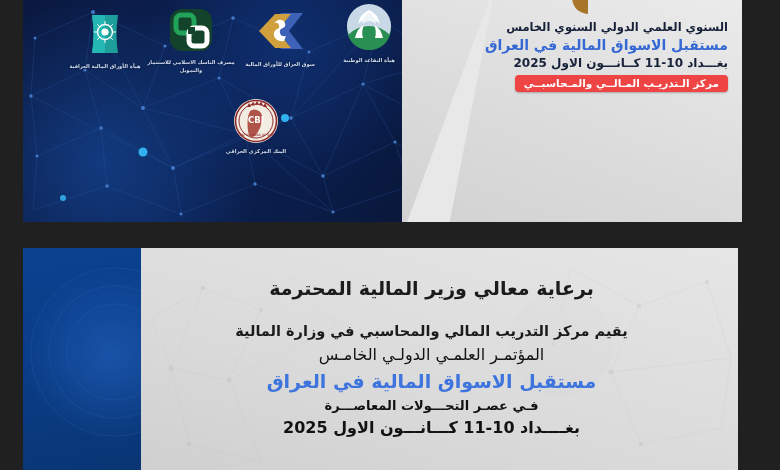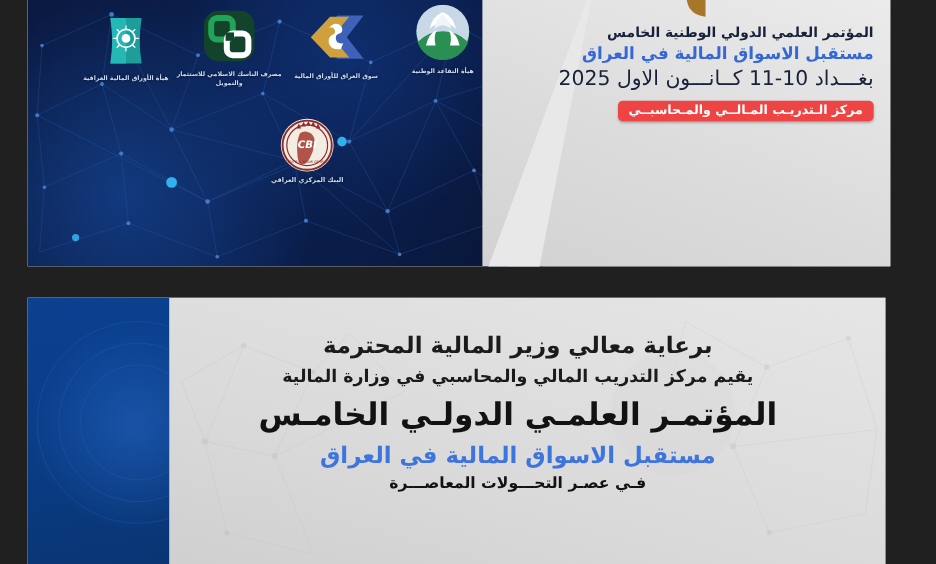--- a/index.html
+++ b/index.html
@@ -118,22 +118,22 @@
     letter-spacing: -0.1px;
   }
   .bt-l3 {
     font-size: 14px;
     font-weight: 700;
     color: #17213a;
     line-height: 1.4;
     letter-spacing: .6px;
   }
   .bt-l4 {
-    font-size: 17px;
-    font-weight: 400;
+    font-size: 12px;
+    font-weight: 700;
     color: #17213a;
     line-height: 1.5;
     letter-spacing: .2px;
   }
   .bt-pill {
     display: inline-block;
     margin-top: 3px;
     background: #ef4444;
     color: #ffffff;
     font-size: 10.5px;
@@ -193,24 +193,25 @@
     color: #1b1b1b;
     line-height: 1.5;
     letter-spacing: -0.2px;
   }
   .pt-l2 {
     font-size: 14.5px;
     font-weight: 700;
     color: #1b1b1b;
     line-height: 1.6;
     letter-spacing: -0.2px;
+    margin-top: 17px;
   }
   .pt-l3 {
-    font-size: 26px;
-    font-weight: 700;
+    font-size: 16px;
+    font-weight: 400;
     color: #121212;
     line-height: 1.55;
     letter-spacing: .3px;
   }
   .pt-l4 {
     font-size: 19px;
     font-weight: 700;
     color: #3e74dd;
     line-height: 1.5;
     letter-spacing: -0.1px;
@@ -348,21 +349,21 @@
           <path d="M10 34 q2 -10 9 -13 q-3 6 -1 13 Z" fill="#ffffff"></path>
           <path d="M38 34 q-2 -10 -9 -13 q3 6 1 13 Z" fill="#ffffff"></path>
           <path d="M24 6 q9 4 11 14 q-5 -5 -11 -5 q-6 0 -11 5 q2 -10 11 -14 Z" fill="#ffffff"></path>
           <path d="M24 8 q6 5 7 12 q-4 -3 -7 -3 q-3 0 -7 3 q1 -7 7 -12 Z" fill="#eef4f8"></path>
         </svg>
       </div>
       <div class="logo-cap">هيأة التقاعد الوطنية</div>
     </div>
 
     <div class="logo-slot" style="left:185px; top:98px; width:96px;">
-      <div class="logo-mark" style="height:46px;font-style:italic;">
+      <div class="logo-mark" style="height:46px;">
         <svg width="46" height="46" viewBox="0 0 46 46">
           <circle cx="23" cy="23" r="22" fill="#f3ece2"></circle>
           <circle cx="23" cy="23" r="20.5" fill="none" stroke="#8e2b2b" stroke-width="1.6"></circle>
           <circle cx="23" cy="23" r="17" fill="none" stroke="#8e2b2b" stroke-width="1"></circle>
           <g fill="#8e2b2b">
             <path d="M14 9 l2 -4 l2 4 Z"></path>
               <path d="M18 7.5 l2 -4 l2 4 Z"></path>
             <path d="M22 6.8 l2 -4 l2 4 Z"></path>
               <path d="M26 7.3 l2 -4 l2 4 Z"></path>
             <path d="M30 9 l2 -4 l2 4 Z"></path>
@@ -377,21 +378,21 @@
 
     <div id="banner-goldlogo">
       <svg width="60" height="46" viewBox="0 0 60 46">
         <path d="M28 0 q-16 2 -16 18 q0 16 16 18 Z" fill="#a8762a"></path>
         <path d="M32 0 q16 2 16 18 q-8 -6 -16 -6 Z" fill="#c79a46"></path>
         <rect x="28.2" y="0" width="3.2" height="36" fill="#e8e8e8"></rect>
       </svg>
     </div>
 
     <div id="banner-text">
-      <div class="bt-l1">المؤتمر العلمي الدولي الوطنية الخامس</div>
+      <div class="bt-l1">السنوي العلمي الدولي السنوي الخامس</div>
       <div class="bt-l2">مستقبل الاسواق المالية في العراق</div>
       <div class="bt-l4">بغـــداد  10-11  كــانـــون الاول  2025</div>
       <div><span class="bt-pill">مركز الـتدريـب المـالــي والمـحاسبــي</span></div>
     </div>
 
   </div>
 
   <div id="poster">
 
     <div id="poster-blue">
@@ -429,18 +430,19 @@
         </g>
         <circle cx="420" cy="96" r="52" fill="#d4d4d4" opacity="0.5"></circle>
       </svg>
 
       <div id="poster-text">
         <div class="pt-l1">برعاية معالي وزير المالية المحترمة</div>
         <div class="pt-l2">يقيم مركز التدريب المالي والمحاسبي في وزارة المالية</div>
         <div class="pt-l3">المؤتمـر العلمـي الدولـي الخامـس</div>
         <div class="pt-l4">مستقبل الاسواق المالية في العراق</div>
         <div class="pt-l5">فـي عصـر التحـــولات المعاصـــرة</div>
+        <div class="pt-l6">بغــــداد  10-11  كـــانـــون الاول  2025</div>
       </div>
     </div>
 
   </div>
 
 </div>
 
 </body></html>

